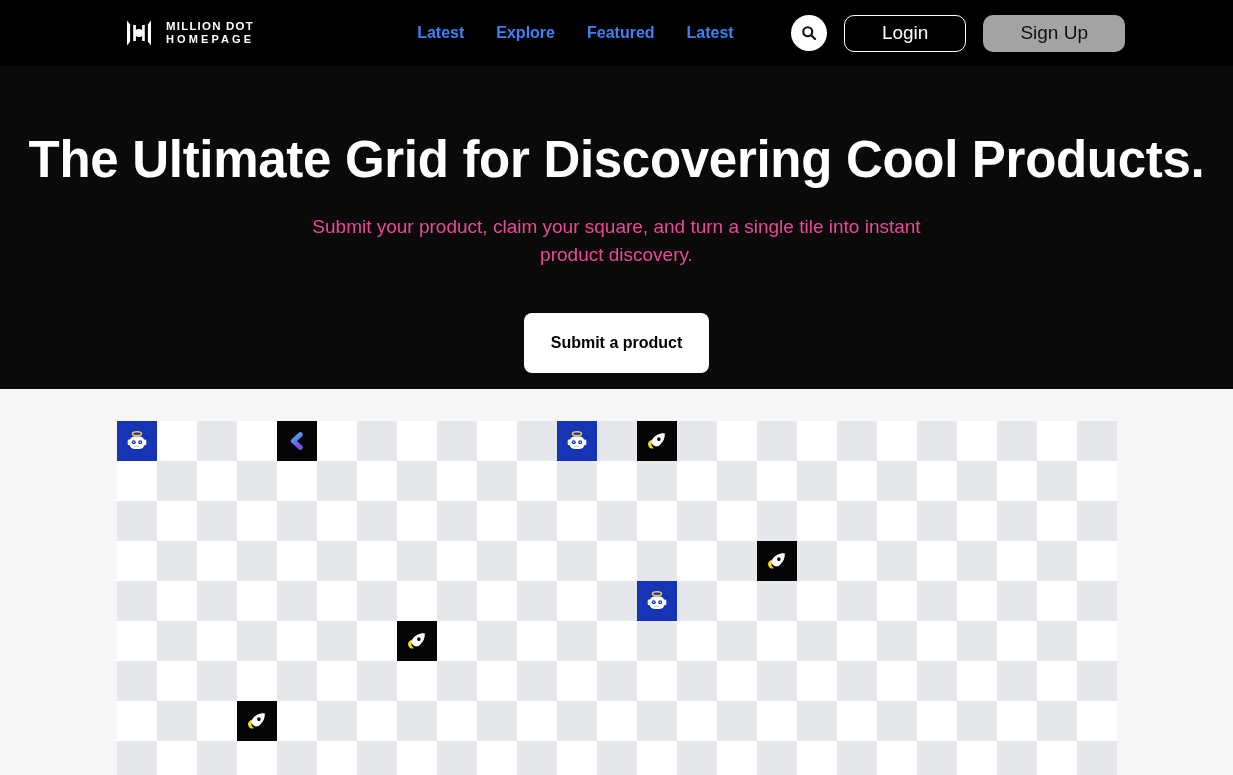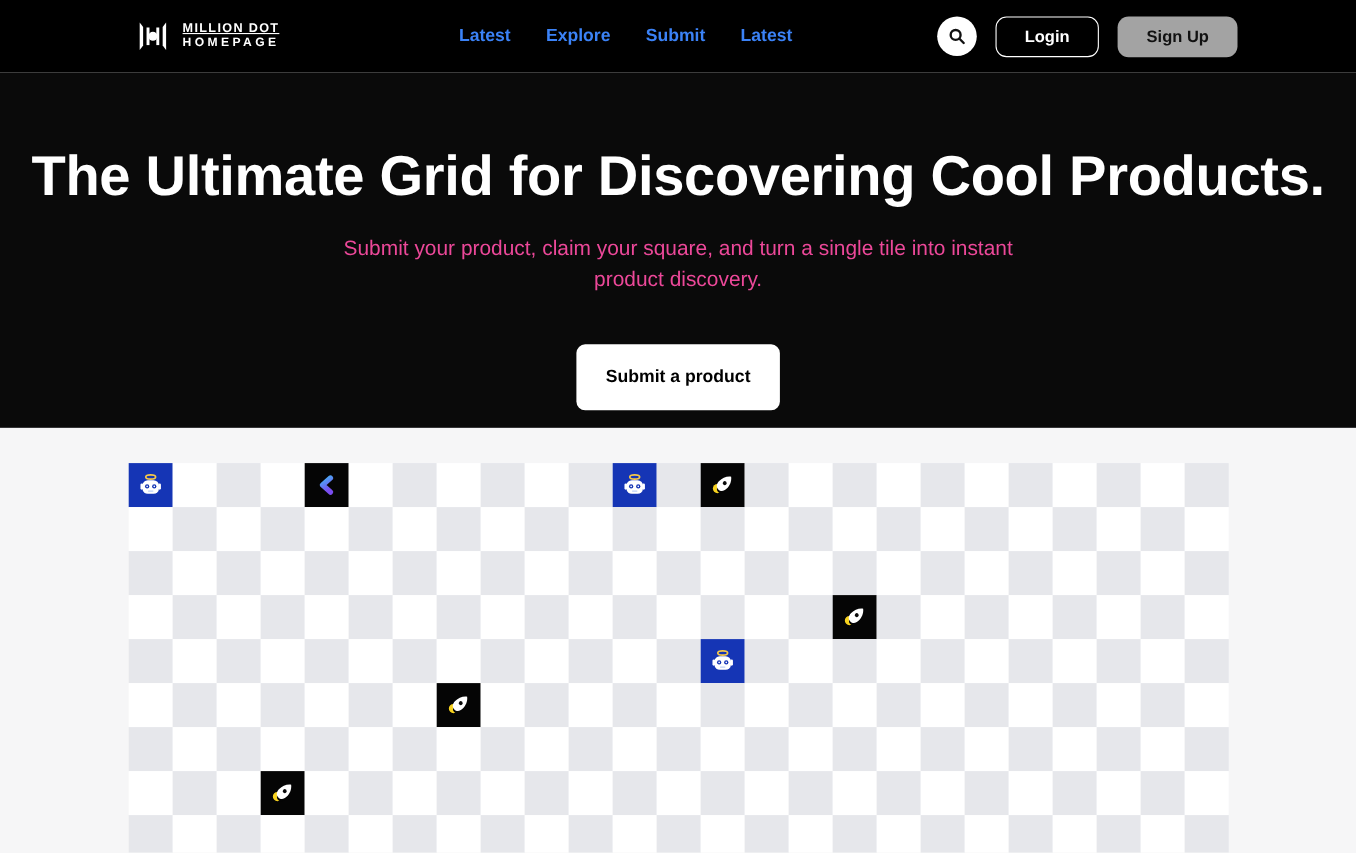--- a/index.html
+++ b/index.html
@@ -4,29 +4,29 @@
 <style>
   * { margin:0; padding:0; box-sizing:border-box; }
   html,body { width:1233px; height:775px; overflow:hidden; background:#f6f6f7;
               font-family:"Liberation Sans", sans-serif; }
 
   
   .navbar { height:66px; background:#000; display:flex; align-items:center; position:relative; }
   .logo { display:flex; align-items:center; margin-left:123px; cursor:pointer; }
   .logo-mark { width:32px; height:30px; }
   .logo-text { margin-left:11px; color:#fff; font-weight:bold; line-height:1.25; }
-  .logo-line1 { display:block; font-size:11.5px; letter-spacing:1.2px;text-decoration:underline; }
+  .logo-line1 { display:block; font-size:11.5px; letter-spacing:1.2px; }
   .logo-line2 { display:block; font-size:11px; letter-spacing:3.1px; }
   .nav-links { display:flex; margin-left:163px; gap:32px; }
   .nav-links a { color:#3b82f6; text-decoration:none; font-weight:bold; font-size:16px; cursor:pointer; }
   .nav-right { margin-left:auto; margin-right:108px; display:flex; align-items:center; gap:17px; }
   .search-btn { width:36px; height:36px; border-radius:50%; background:#fff; border:none;
                 display:flex; align-items:center; justify-content:center; cursor:pointer; }
-  .btn { height:37px; border-radius:10px; font-weight:bold; font-size:15px; cursor:pointer;
-         font-family:"Liberation Sans", sans-serif; padding:0 26px; }
+  .btn { height:37px; border-radius:10px; font-weight:normal; font-size:19px; cursor:pointer;
+         font-family:"Liberation Sans", sans-serif; padding:0 37px; }
   .btn-login { background:#000; color:#fff; border:1.5px solid #fff; }
   .btn-signup { background:#a3a3a3; color:#111; border:none; }
 
   
   .hero { height:323px; background:#0a0a0a; text-align:center; }
   .hero-title { padding-top:64px; color:#fff; font-size:51px; font-weight:bold; letter-spacing:-0.3px; }
   .hero-sub { margin:24px auto 15px; max-width:670px; color:#ec4899; font-size:19px; line-height:28px; font-weight:400; }
   .cta { margin-top:29px; height:60px; padding:0 27px; background:#fff; color:#000; border:none;
          border-radius:8px; font-weight:bold; font-size:16px; cursor:pointer;
          font-family:"Liberation Sans", sans-serif; }
@@ -88,21 +88,21 @@
     </svg>
     <div class="logo-text">
       <span class="logo-line1">MILLION DOT</span>
       <span class="logo-line2">HOMEPAGE</span>
     </div>
   </div>
 
   <nav class="nav-links">
     <a>Latest</a>
     <a>Explore</a>
-    <a>Submit</a>
+    <a>Featured</a>
     <a>Latest</a>
   </nav>
 
   <div class="nav-right">
     <button class="search-btn">
       <svg width="20" height="20" viewBox="0 0 24 24">
         <circle cx="10.5" cy="10.5" r="5.4" fill="none" stroke="#111" stroke-width="2.6"></circle>
         <line x1="14.7" y1="14.7" x2="19.3" y2="19.3" stroke="#111" stroke-width="2.6" stroke-linecap="round"></line>
       </svg>
     </button>

